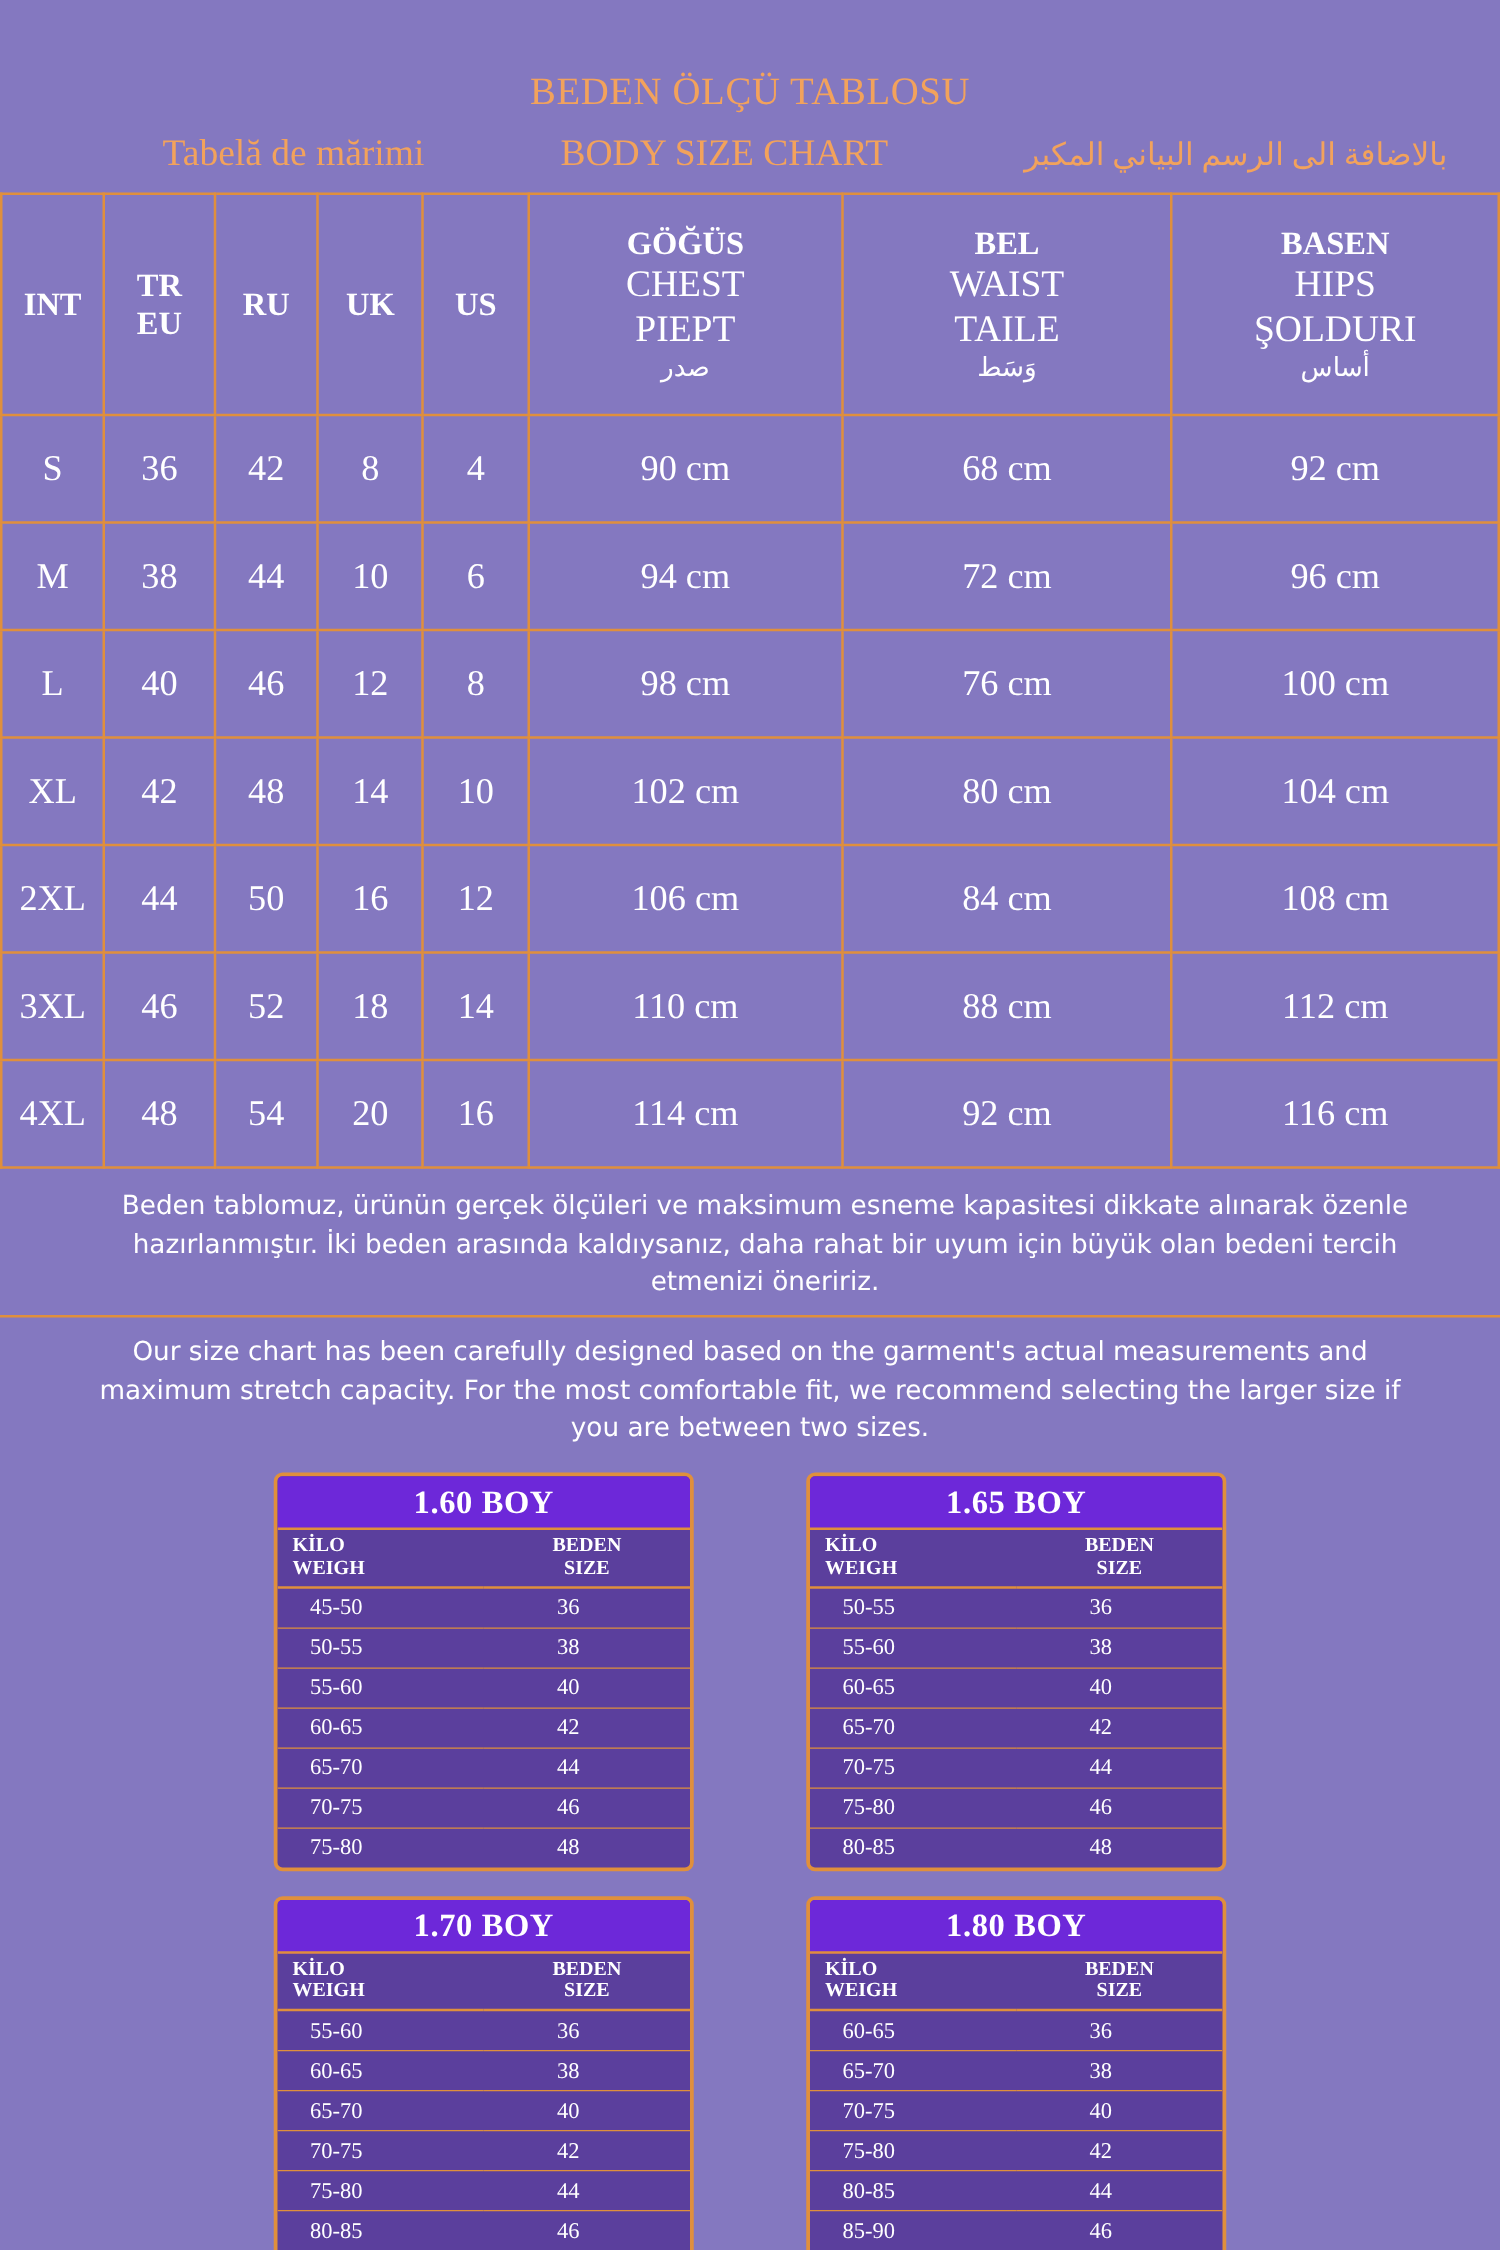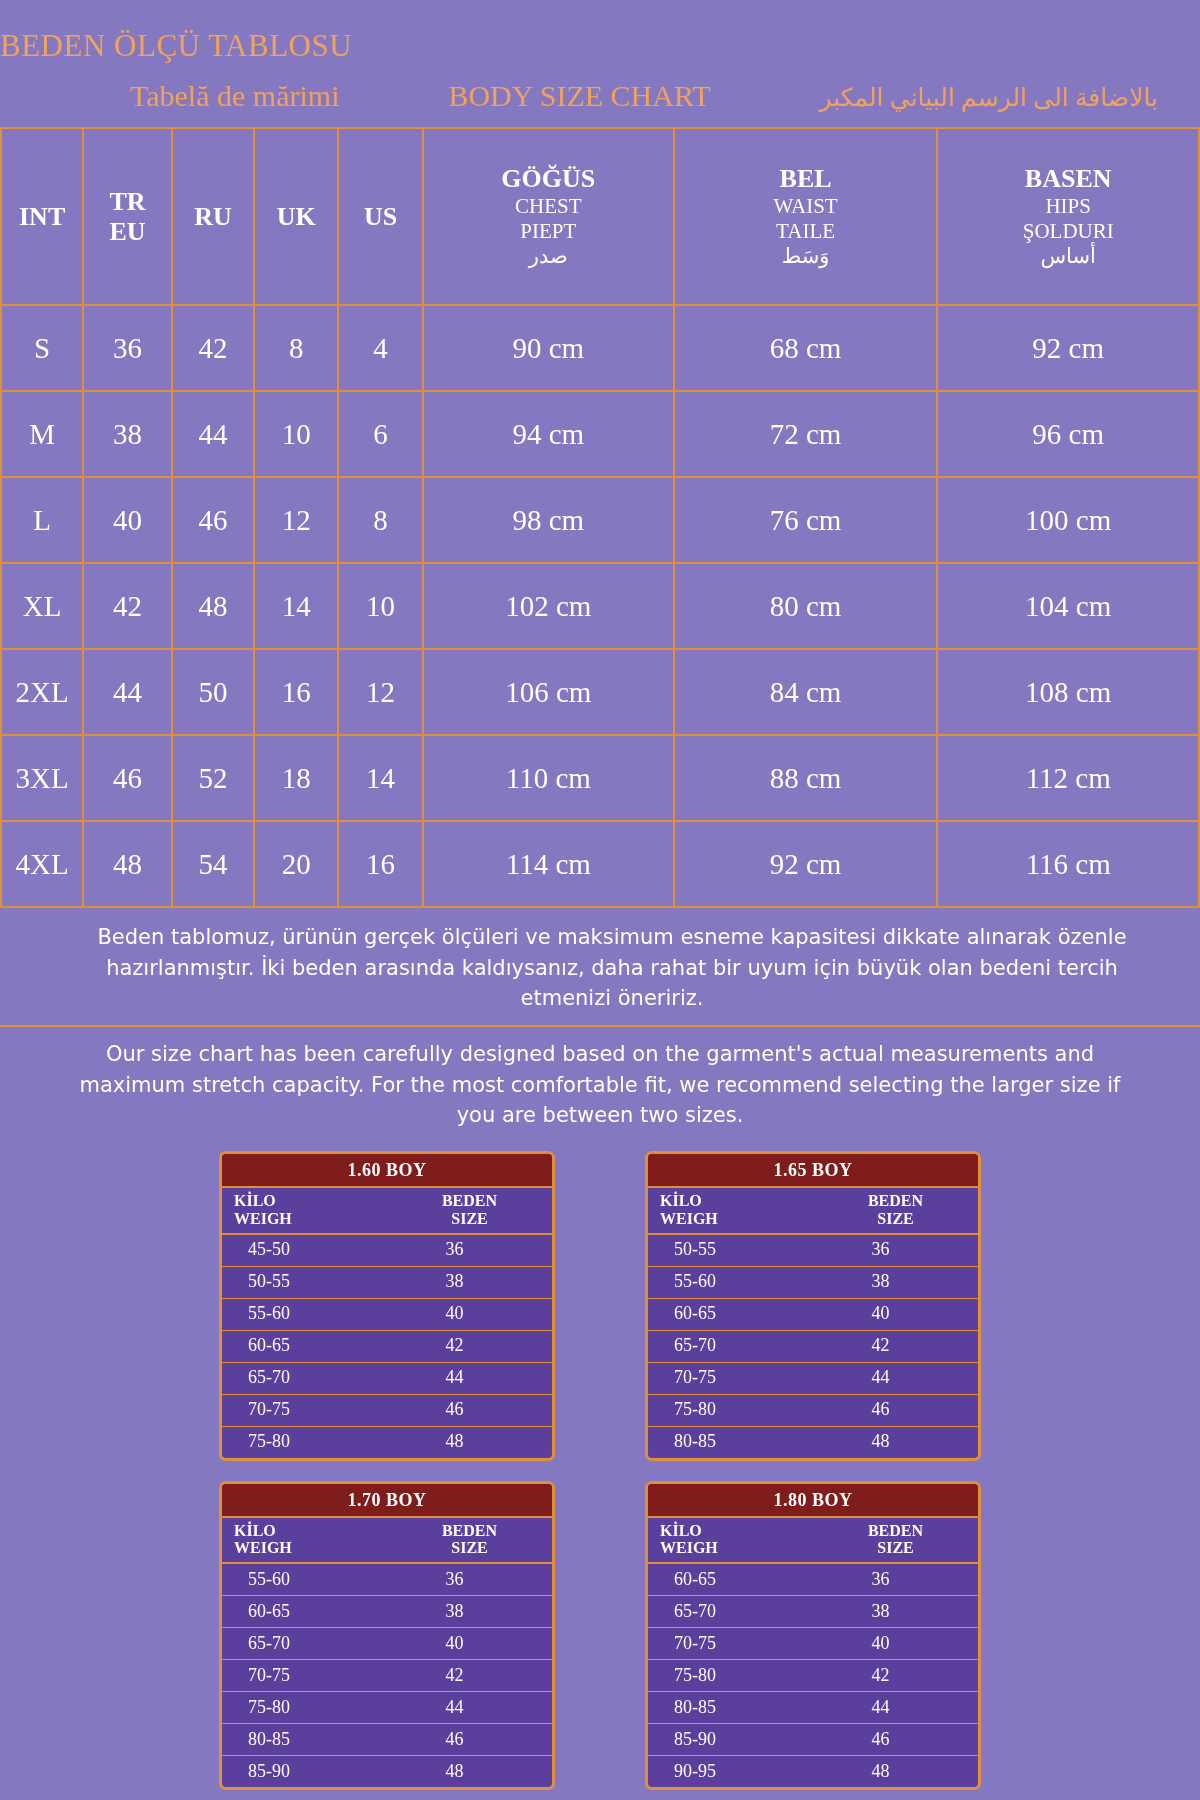--- a/index.html
+++ b/index.html
@@ -17,22 +17,23 @@
   .page {
     position: relative;
     width: 1200px;
     height: 1800px;
     box-sizing: border-box;
     padding: 0;
   }
 
   
   .title-block {
-    padding-top: 29px;
-    text-align: left;
+    padding-top: 40px;
+    text-align: center;
+    margin-top: 16px;
   }
   .main-title {
     color: #f2a25c;
     font-size: 31px;
     letter-spacing: 0.5px;
     line-height: 1.1;
   }
   .sub-titles {
     margin-top: 16px;
     display: flex;
@@ -66,21 +67,21 @@
     padding: 10px 2px;
     height: 155px;
   }
   .hdr-main {
     font-size: 26px;
     font-weight: bold;
     display: block;
     line-height: 1.15;
   }
   .hdr-sub {
-    font-size: 21px;
+    font-size: 30px;
     font-weight: normal;
     display: block;
     line-height: 1.2;
   }
   .hdr-sub.ar { font-size: 21px; direction: rtl; }
   .hdr-small {
     font-size: 26px;
     font-weight: bold;
     line-height: 1.12;
     display: block;
@@ -122,25 +123,25 @@
   }
   .card {
     width: 330px;
     border: 3px solid #e08f3c;
     border-radius: 7px;
     background: #5b3f9d;
     overflow: hidden;
   }
   .card-title {
     text-align: center;
-    font-size: 18px;
+    font-size: 26px;
     font-weight: bold;
     padding: 6px 0 5px 0;
     border-bottom: 2px solid #e08f3c;
-    background: #7f1d1d;
+    background: #6d28d9;
     letter-spacing: 0.5px;
   }
   table.mini {
     width: 100%;
     border-collapse: collapse;
     table-layout: fixed;
   }
   table.mini th {
     font-size: 16px;
     font-weight: bold;

